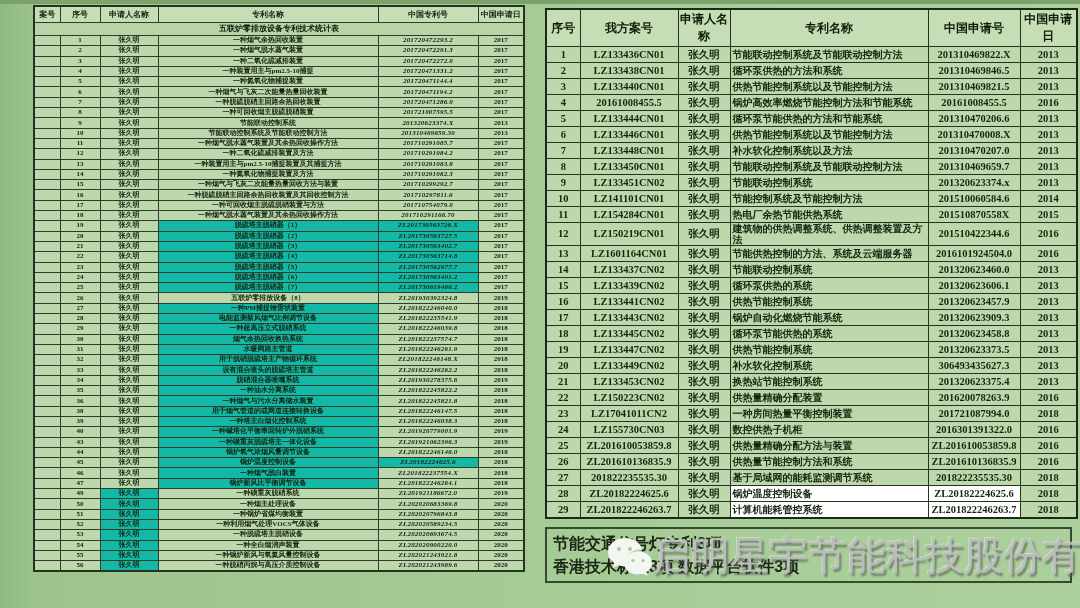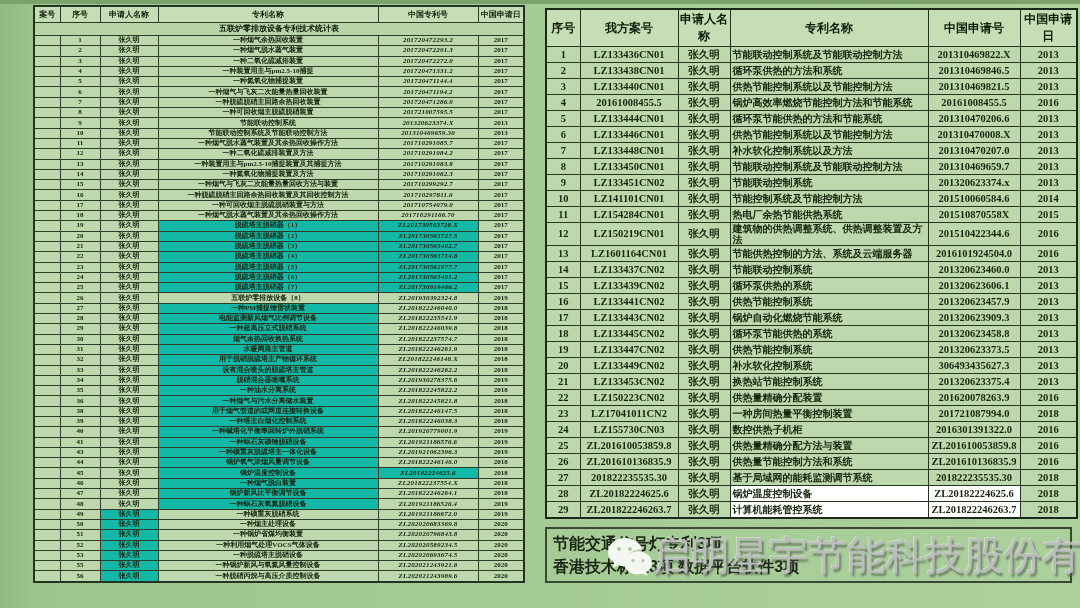--- a/index.html
+++ b/index.html
@@ -383,28 +383,20 @@
         <tr>
           <td class="c"></td>
           <td class="c">40</td>
           <td class="c">张久明</td>
           <td class="nm w">一种碱塔化平衡率回转炉外脱硝系统</td>
           <td class="num">ZL201920779001.9</td>
           <td class="c">2019</td>
         </tr>
         <tr>
           <td class="c"></td>
-          <td class="c">41</td>
-          <td class="c">张久明</td>
-          <td class="nm w">一种蜗石灰磺锤脱硝设备</td>
-          <td class="num">ZL201921186576.6</td>
-          <td class="c">2019</td>
-        </tr>
-        <tr>
-          <td class="c"></td>
           <td class="c">43</td>
           <td class="c">张久明</td>
           <td class="nm w">一种磺重灰脱硫塔主一体化设备</td>
           <td class="num">ZL201921062396.3</td>
           <td class="c">2019</td>
         </tr>
         <tr>
           <td class="c"></td>
           <td class="c">44</td>
           <td class="c">张久明</td>
@@ -428,28 +420,20 @@
           <td class="num">ZL201822237554.X</td>
           <td class="c">2018</td>
         </tr>
         <tr>
           <td class="c"></td>
           <td class="c">47</td>
           <td class="c">张久明</td>
           <td class="nm w">锅炉新风比平衡调节设备</td>
           <td class="num">ZL201822246264.1</td>
           <td class="c">2018</td>
-        </tr>
-        <tr>
-          <td class="c"></td>
-          <td class="c">48</td>
-          <td class="c">张久明</td>
-          <td class="nm w">一种蜗石灰氧氮脱硝设备</td>
-          <td class="num">ZL201921186526.4</td>
-          <td class="c">2019</td>
         </tr>
         <tr>
           <td class="c"></td>
           <td class="c">49</td>
           <td class="c w">张久明</td>
           <td class="nm">一种磺重灰脱硝系统</td>
           <td class="num">ZL201921186672.0</td>
           <td class="c">2019</td>
         </tr>
         <tr>
@@ -475,20 +459,28 @@
           <td class="nm">一种利用烟气处理VOCS气体设备</td>
           <td class="num">ZL202020589234.5</td>
           <td class="c">2020</td>
         </tr>
         <tr>
           <td class="c"></td>
           <td class="c">53</td>
           <td class="c w">张久明</td>
           <td class="nm">一种脱硫塔主脱硝设备</td>
           <td class="num">ZL202020693674.5</td>
+          <td class="c">2020</td>
+        </tr>
+        <tr>
+          <td class="c"></td>
+          <td class="c">54</td>
+          <td class="c w">张久明</td>
+          <td class="nm">一种全白烟消声装置</td>
+          <td class="num">ZL202020900220.0</td>
           <td class="c">2020</td>
         </tr>
         <tr>
           <td class="c"></td>
           <td class="c">55</td>
           <td class="c w">张久明</td>
           <td class="nm">一种锅炉新风与氧氮风量控制设备</td>
           <td class="num">ZL202021243921.8</td>
           <td class="c">2020</td>
         </tr>

